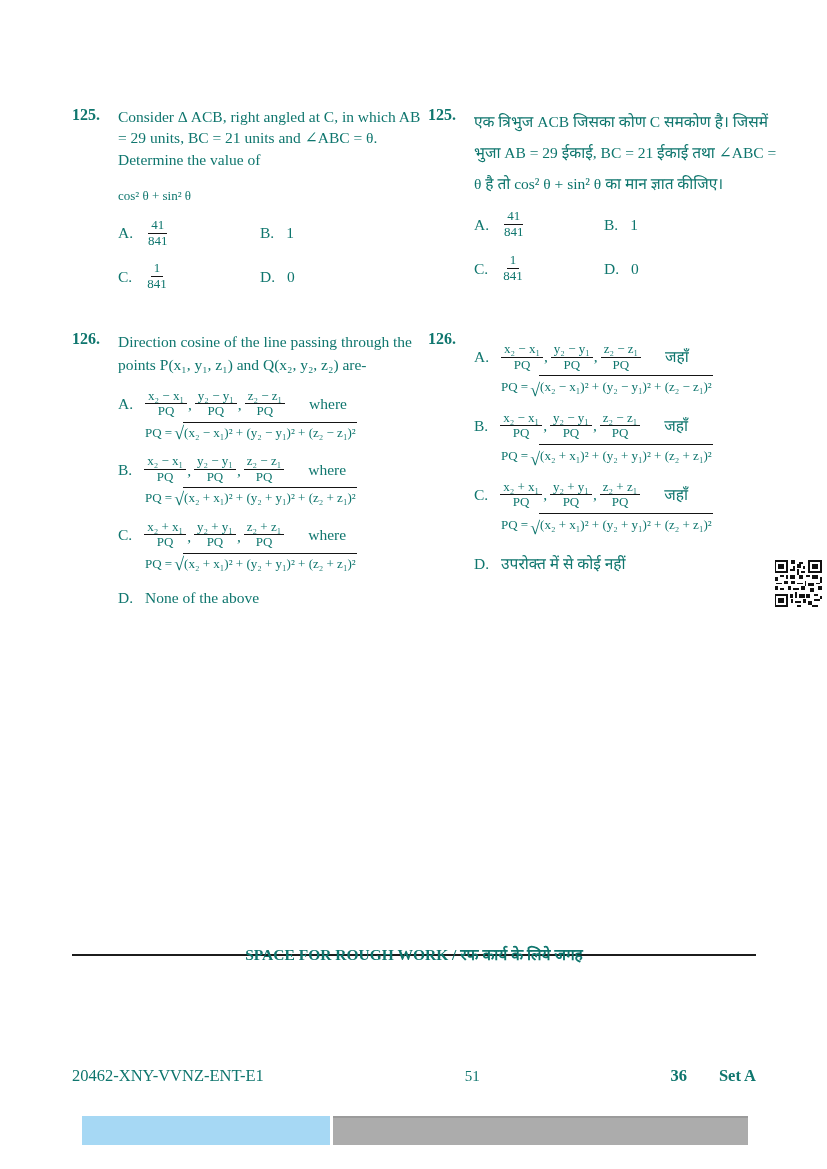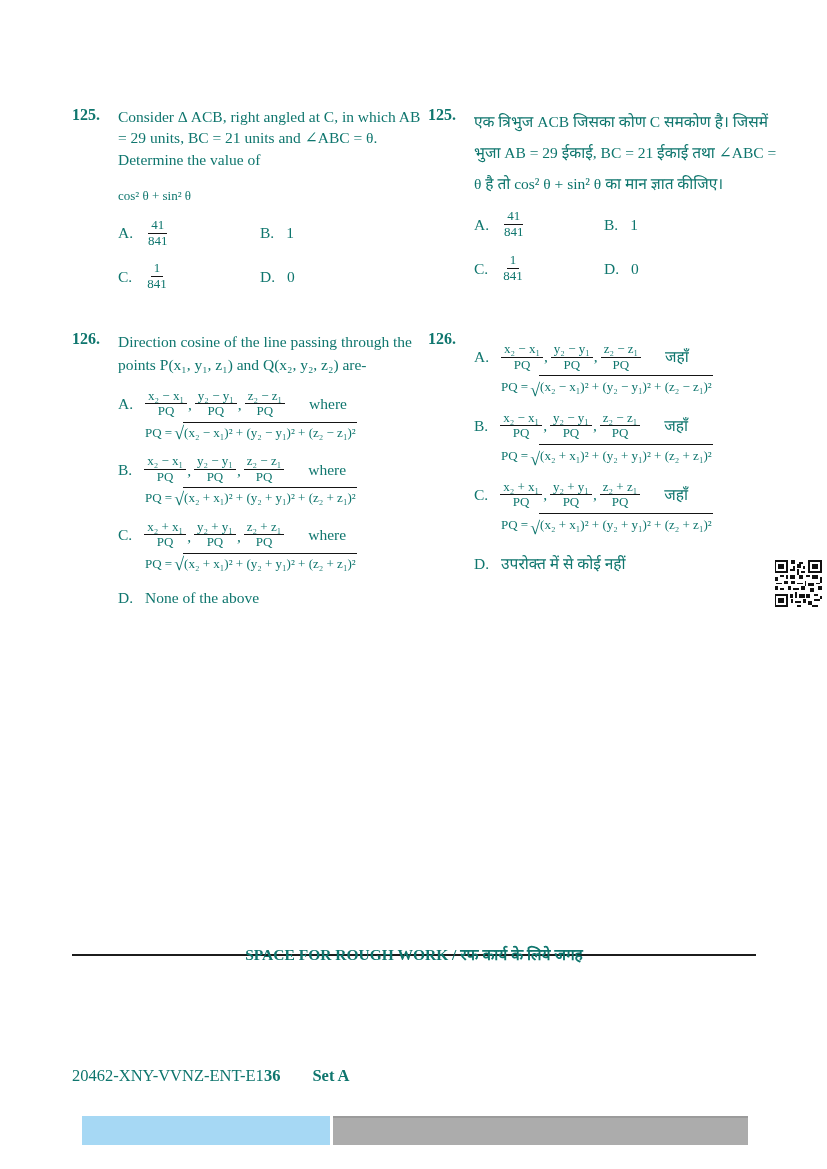--- a/index.html
+++ b/index.html
@@ -388,20 +388,21 @@
         <rect x="20" y="24" width="3" height="1"></rect>
       </g>
     </svg>
   </div>
 
   <div class="rough-rule"></div>
   <div class="rough-title">SPACE FOR ROUGH WORK / रफ कार्य के लिये जगह</div>
 
   <div class="footer">
     <span class="code">20462-XNY-VVNZ-ENT-E1</span>
+    <span class="pageno">51</span>
     <span class="setgroup">
       <span>36</span>
       <span>Set A</span>
     </span>
   </div>
 
   <div class="bar-blue" style="background: rgb(166, 216, 244);"></div>
   <div class="bar-gray" style="background: rgb(172, 172, 172);"></div>
 
 </div>

